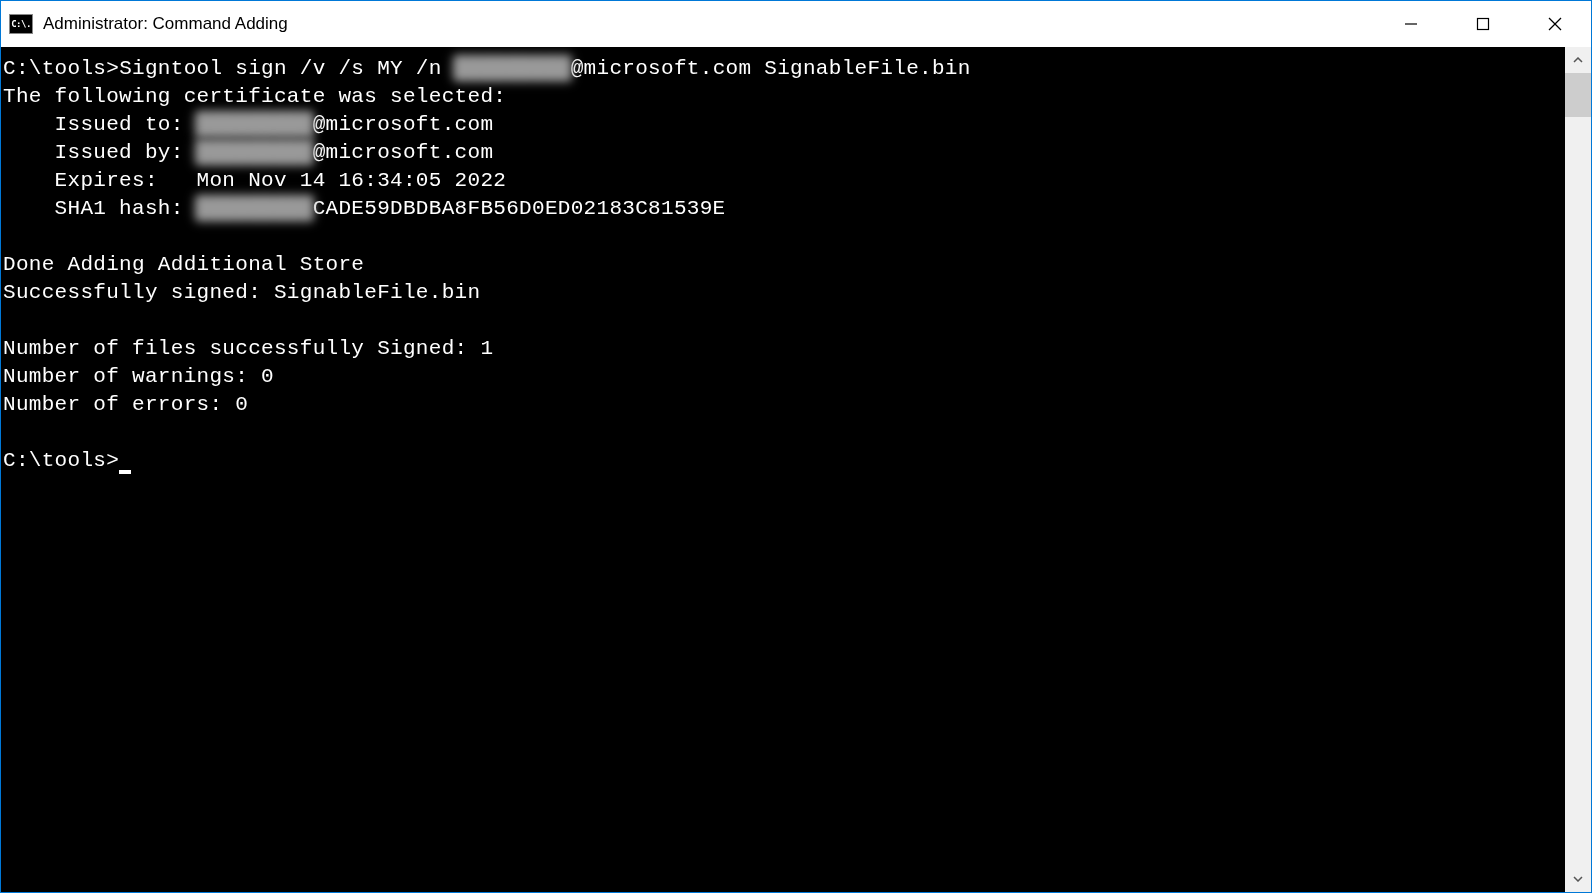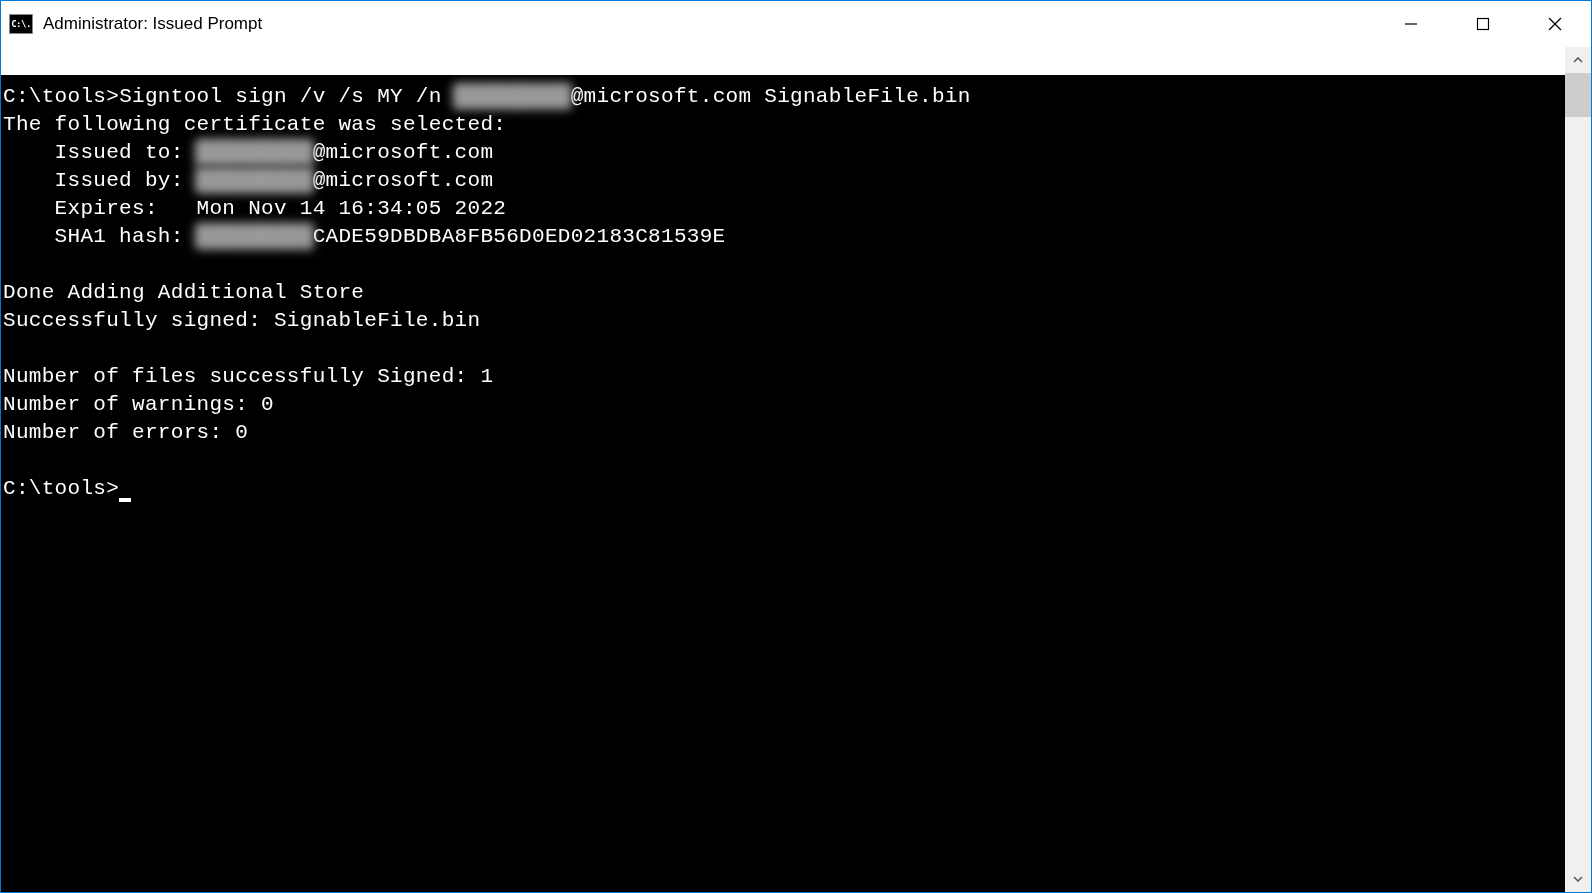--- a/index.html
+++ b/index.html
@@ -67,21 +67,20 @@
       background: #000;
       color: #fff;
       font-family: 'Consolas', 'Courier New', monospace;
       font-size: 21px;
       line-height: 28px;
       padding: 8px 0 0 2px;
       flex: 1;
       white-space: pre;
       overflow: hidden;
       letter-spacing: 0.3px;
-      margin-top: 28px;
     }
     .scrollbar {
       width: 26px;
       background: #f0f0f0;
       position: relative;
       display: flex;
       flex-direction: column;
     }
     .scroll-arrow {
       height: 26px;
@@ -120,21 +119,21 @@
     }
     .line {
       display: block;
     }
   </style>
 </head>
 <body>
 
 <div class="title-bar">
   <div class="title-icon">C:\.</div>
-  <div class="title-text">Administrator: Issued Prompt</div>
+  <div class="title-text">Administrator: Command Adding</div>
   <div class="window-controls">
     <div class="window-control">
       <svg viewBox="0 0 14 14">
           <line x1="1" y1="7" x2="13" y2="7" stroke="#000" stroke-width="1.2"></line>
         </svg>
     </div>
     <div class="window-control">
       <svg viewBox="0 0 14 14">
           <rect x="1.5" y="1.5" width="11" height="11" fill="none" stroke="#000" stroke-width="1.2"></rect>
         </svg>

